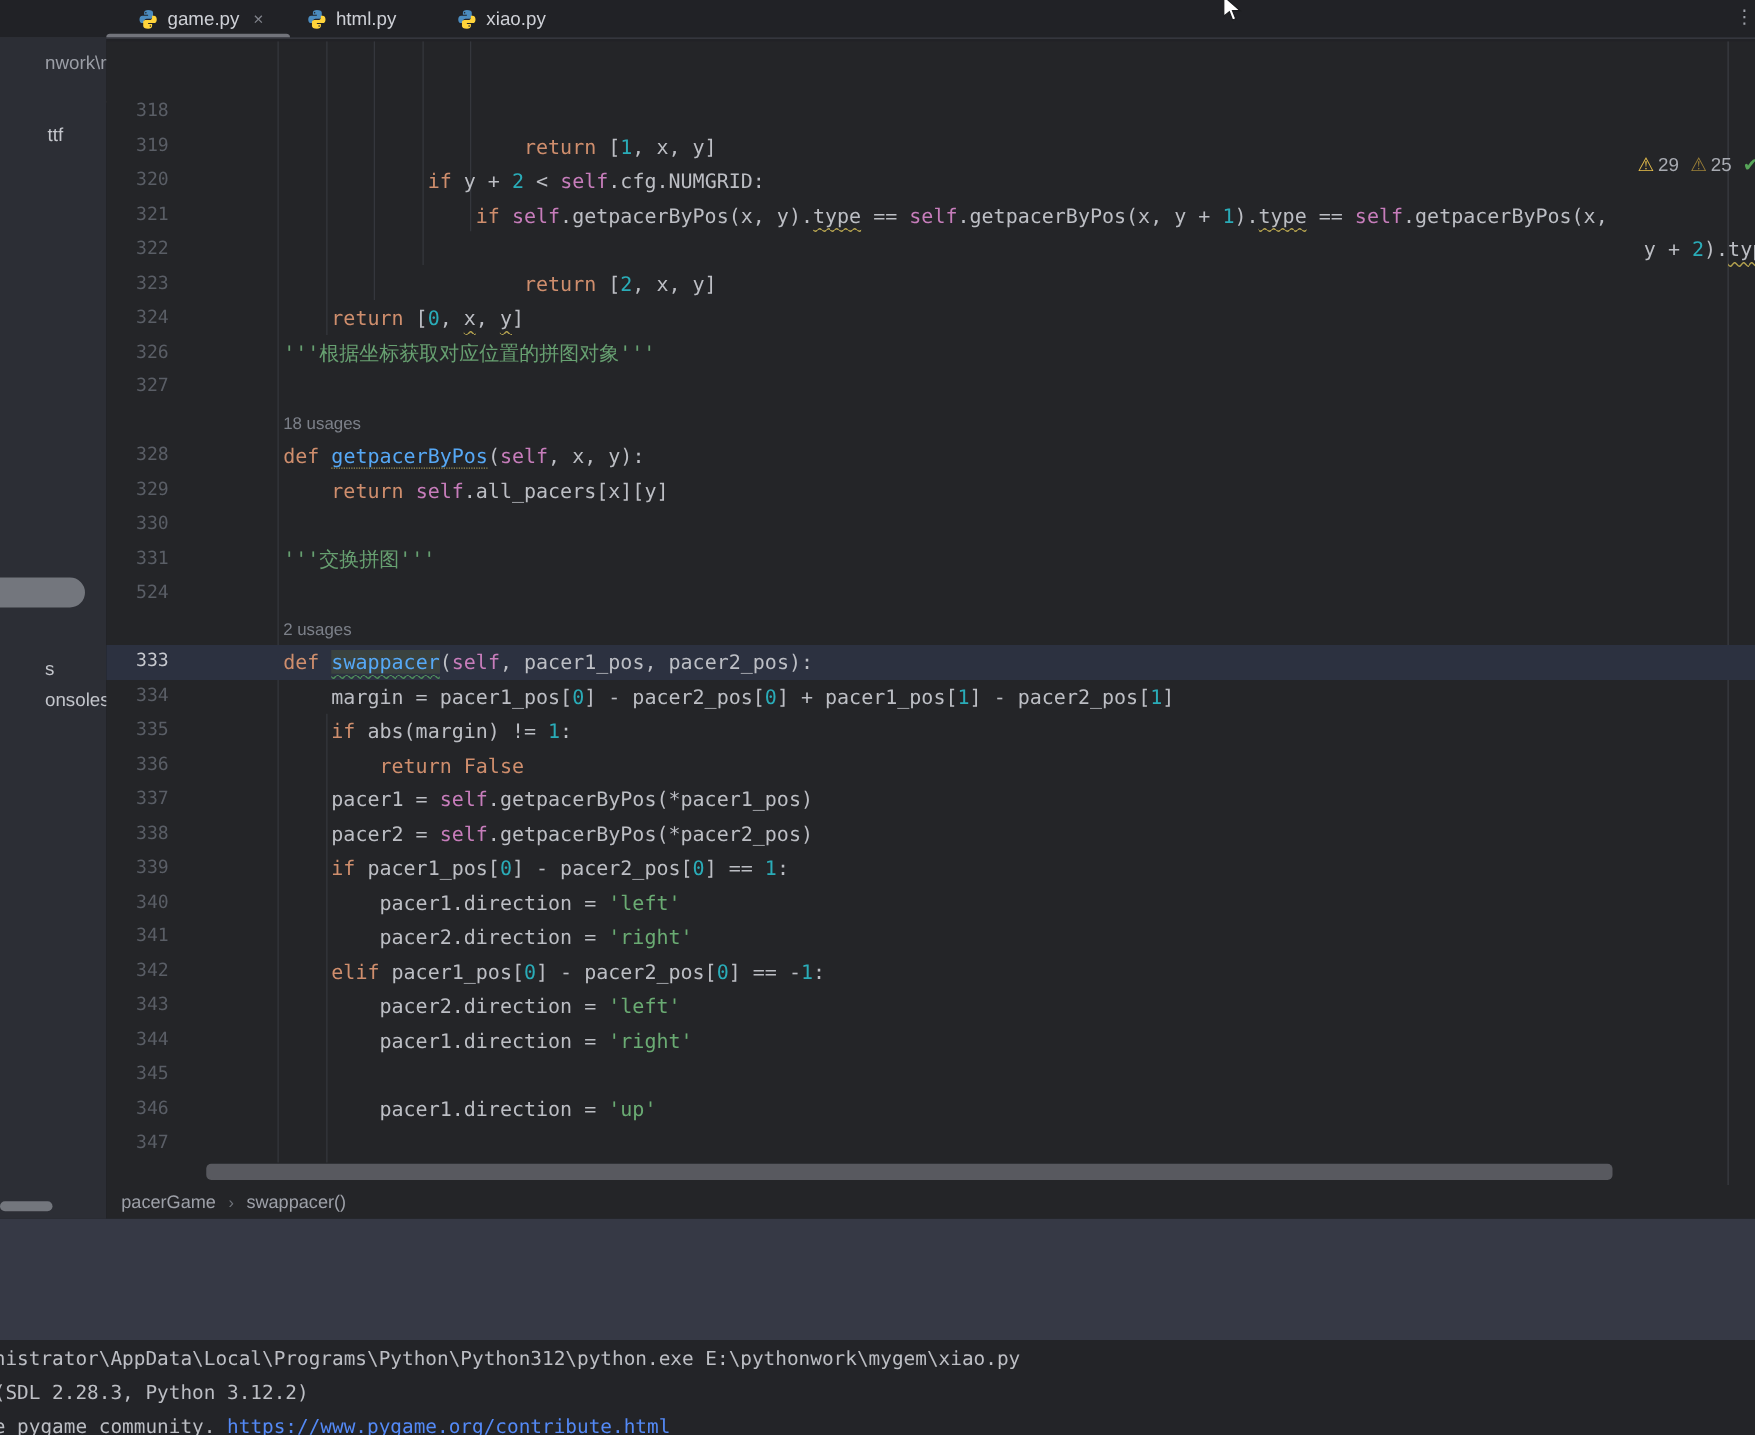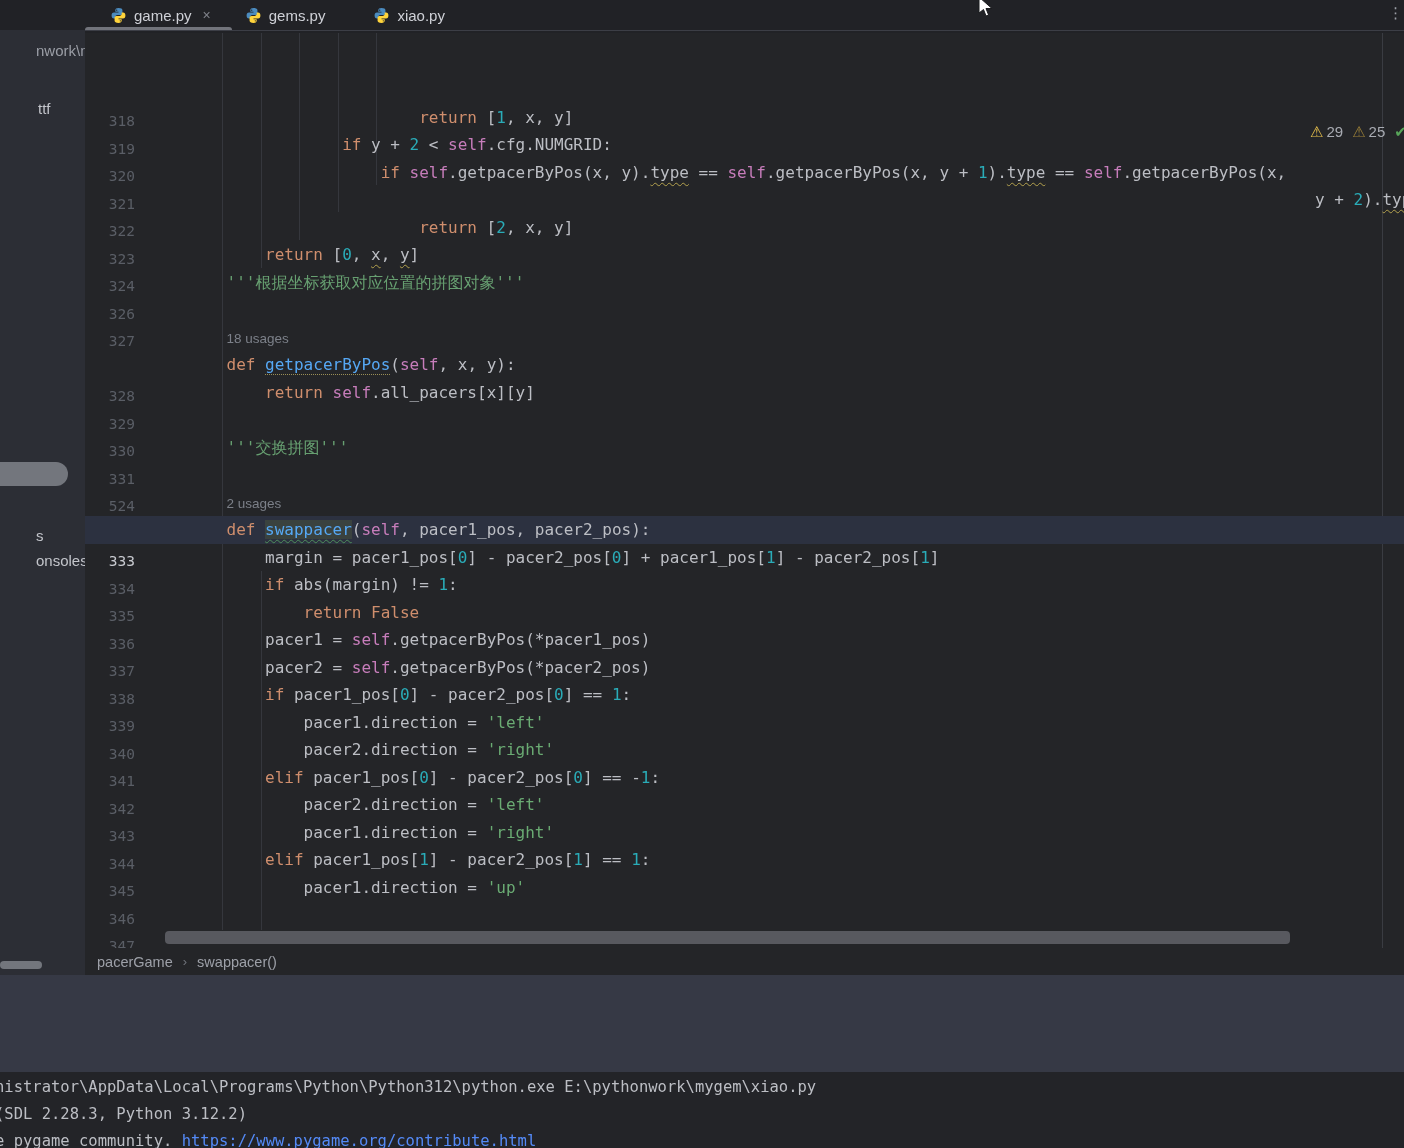--- a/index.html
+++ b/index.html
@@ -34,21 +34,21 @@
 
   
   #editor{left:85px;top:33px;width:1319px;height:915px;background:#242528;overflow:hidden;}
   #inspections{left:1225px;top:88px;height:22px;display:flex;align-items:center;gap:9px;font-size:15px;color:#a8abb2;}
   #inspections .w1{color:#e8c04c;} #inspections .w2{color:#9c8038;} #inspections .ok{color:#57a559;}
   #inspections .cnt{margin-left:3px;}
   #code-lines{position:absolute;left:0;top:43px;width:1319px;}
   .code-row{display:flex;height:27.5px;line-height:27.5px;white-space:pre;}
   .code-row.current{background:#2c3140;}
   .gut{width:50px;flex:0 0 50px;text-align:right;padding-right:4px;color:#5a5e66;
-       font-family:"DejaVu Sans Mono",monospace;font-size:14.5px;margin-top:32px;}
+       font-family:"DejaVu Sans Mono",monospace;font-size:14.5px;}
   .current .gut{color:#c8cad0;}
   pre.src{margin:0;padding:0 0 0 49px;font-family:"DejaVu Sans Mono",monospace;font-size:16px;color:#bcbec4;line-height:27.5px;}
   .tk-kw{color:#cf8e6d;} .tk-self{color:#c77dbb;} .tk-num{color:#2aacb8;}
   .tk-str{color:#6aab73;} .tk-doc{color:#67a071;}
   .tk-warn{text-decoration:underline wavy #b3a14e 1px;text-underline-offset:4px;}
   .tk-fnw{color:#56a8f5;text-decoration:underline dotted #9a8f56 1px;text-underline-offset:4px;}
   .tk-fnhl{color:#56a8f5;background:#3a423f;text-decoration:underline wavy #4e8f5b 1px;text-underline-offset:4px;}
   .hint{font-family:"Liberation Sans",sans-serif;font-size:13.5px;color:#7c8089;}
   .guide{position:absolute;width:1px;background:#3a3c42;opacity:.8;}
   #margin-line{left:1297px;top:0;width:1px;height:915px;background:#3a3c42;}
@@ -82,21 +82,21 @@
     <span>game.py</span>
     <span class="close">×</span>
   </div>
   <div class="tab" style="margin-left:14px;">
     <span class="pyico">
       <svg viewBox="0 0 16 16" width="17" height="17">
           <path fill="#4b8bbe" d="M8 1C6 1 5 1.8 5 3v1.5h3v.7H3.8C2.2 5.2 1.5 6.3 1.5 8s.7 2.8 2.3 2.8H5V9.3c0-1 .9-1.8 2-1.8h3c1 0 1.7-.7 1.7-1.7V3c0-1.2-1.2-2-3.7-2zM6.3 2.4a.6.6 0 1 1 0 1.2.6.6 0 0 1 0-1.2z"></path>
           <path fill="#ffd43b" d="M8 15c2 0 3-.8 3-2v-1.5H8v-.7h4.2c1.6 0 2.3-1.1 2.3-2.8s-.7-2.8-2.3-2.8H11v1.5c0 1-.9 1.8-2 1.8H6c-1 0-1.7.7-1.7 1.7V13c0 1.2 1.2 2 3.7 2zm1.7-1.4a.6.6 0 1 1 0-1.2.6.6 0 0 1 0 1.2z"></path>
         </svg>
     </span>
-    <span>gems.py</span>
+    <span>html.py</span>
   </div>
   <div class="tab" style="margin-left:28px;">
     <span class="pyico">
       <svg viewBox="0 0 16 16" width="17" height="17">
           <path fill="#4b8bbe" d="M8 1C6 1 5 1.8 5 3v1.5h3v.7H3.8C2.2 5.2 1.5 6.3 1.5 8s.7 2.8 2.3 2.8H5V9.3c0-1 .9-1.8 2-1.8h3c1 0 1.7-.7 1.7-1.7V3c0-1.2-1.2-2-3.7-2zM6.3 2.4a.6.6 0 1 1 0 1.2.6.6 0 0 1 0-1.2z"></path>
           <path fill="#ffd43b" d="M8 15c2 0 3-.8 3-2v-1.5H8v-.7h4.2c1.6 0 2.3-1.1 2.3-2.8s-.7-2.8-2.3-2.8H11v1.5c0 1-.9 1.8-2 1.8H6c-1 0-1.7.7-1.7 1.7V13c0 1.2 1.2 2 3.7 2zm1.7-1.4a.6.6 0 1 1 0-1.2.6.6 0 0 1 0 1.2z"></path>
         </svg>
     </span>
     <span>xiao.py</span>
   </div>
@@ -174,21 +174,21 @@
       <div class="code-row"><div class="gut">335</div><pre class="src">        <span class="tk-kw">if</span><span> abs(margin) != </span><span class="tk-num">1</span><span>:</span></pre></div>
       <div class="code-row"><div class="gut">336</div><pre class="src">            <span class="tk-kw">return</span><span> </span><span class="tk-kw">False</span></pre></div>
       <div class="code-row"><div class="gut">337</div><pre class="src">        <span>pacer1 = </span><span class="tk-self">self</span><span>.getpacerByPos(*pacer1_pos)</span></pre></div>
       <div class="code-row"><div class="gut">338</div><pre class="src">        <span>pacer2 = </span><span class="tk-self">self</span><span>.getpacerByPos(*pacer2_pos)</span></pre></div>
       <div class="code-row"><div class="gut">339</div><pre class="src">        <span class="tk-kw">if</span><span> pacer1_pos[</span><span class="tk-num">0</span><span>] - pacer2_pos[</span><span class="tk-num">0</span><span>] == </span><span class="tk-num">1</span><span>:</span></pre></div>
       <div class="code-row"><div class="gut">340</div><pre class="src">            <span>pacer1.direction = </span><span class="tk-str">'left'</span></pre></div>
       <div class="code-row"><div class="gut">341</div><pre class="src">            <span>pacer2.direction = </span><span class="tk-str">'right'</span></pre></div>
       <div class="code-row"><div class="gut">342</div><pre class="src">        <span class="tk-kw">elif</span><span> pacer1_pos[</span><span class="tk-num">0</span><span>] - pacer2_pos[</span><span class="tk-num">0</span><span>] == -</span><span class="tk-num">1</span><span>:</span></pre></div>
       <div class="code-row"><div class="gut">343</div><pre class="src">            <span>pacer2.direction = </span><span class="tk-str">'left'</span></pre></div>
       <div class="code-row"><div class="gut">344</div><pre class="src">            <span>pacer1.direction = </span><span class="tk-str">'right'</span></pre></div>
-      <div class="code-row"><div class="gut">345</div><pre class="src">        <span class="tk-kw">elif</span><span> pacer1_pos[</span><span class="tk-num">1</span><span>] - pacer2_pos[</span><span class="tk-num">1</span><span>] == </span><span class="tk-num">1</span><span>:</span></pre></div>
+      <div class="code-row"><div class="gut">345</div></div>
       <div class="code-row"><div class="gut">346</div><pre class="src">            <span>pacer1.direction = </span><span class="tk-str">'up'</span></pre></div>
       <div class="code-row"><div class="gut">347</div></div>
     </div>
 
   <div id="inspections" class="abs">
     <span class="w1">⚠<span class="cnt" style="color:#a8abb2;">29</span></span>
     <span class="w2">⚠<span class="cnt" style="color:#a8abb2;">25</span></span>
     <span class="ok">✔</span>
 
   </div>

